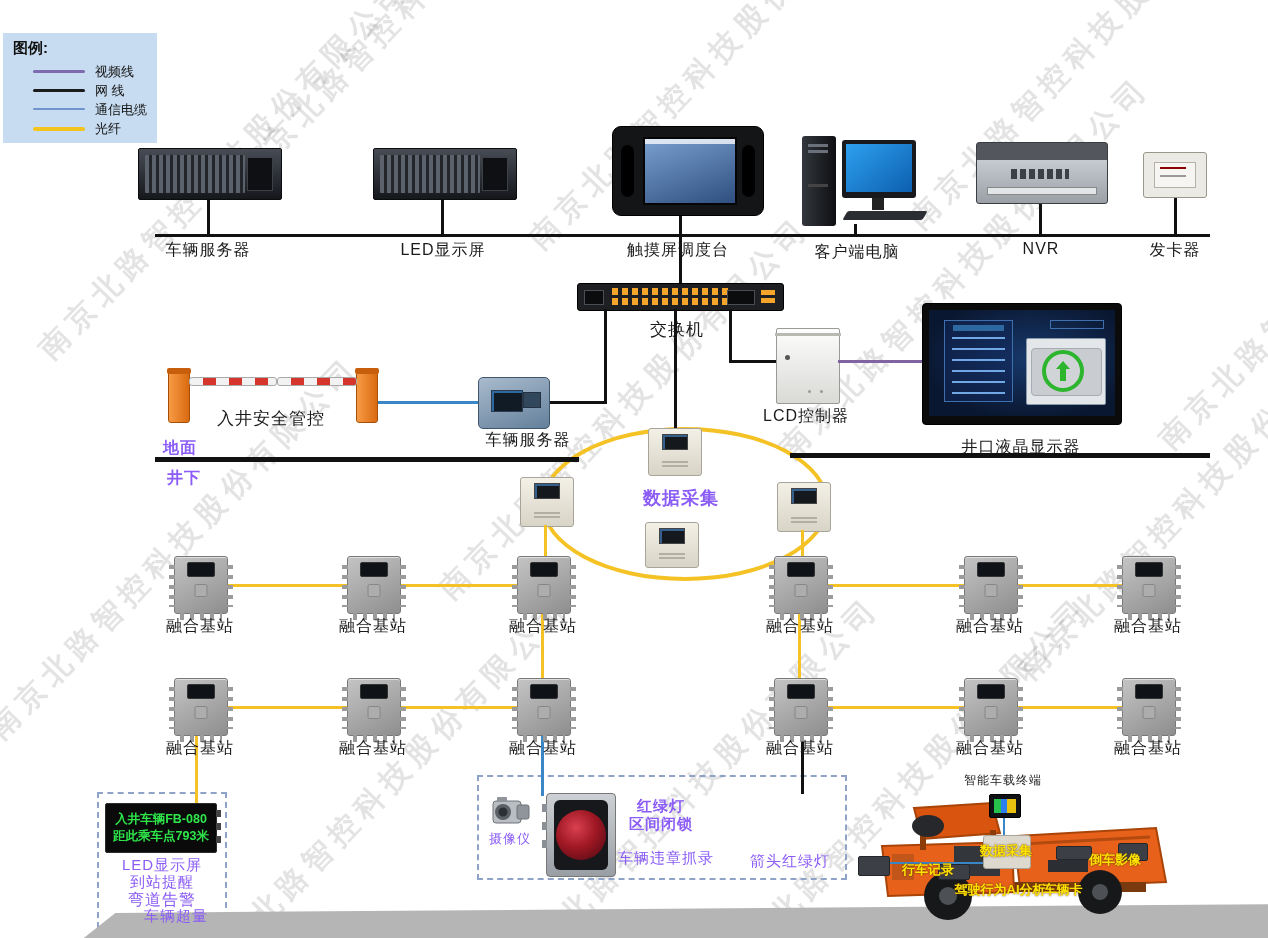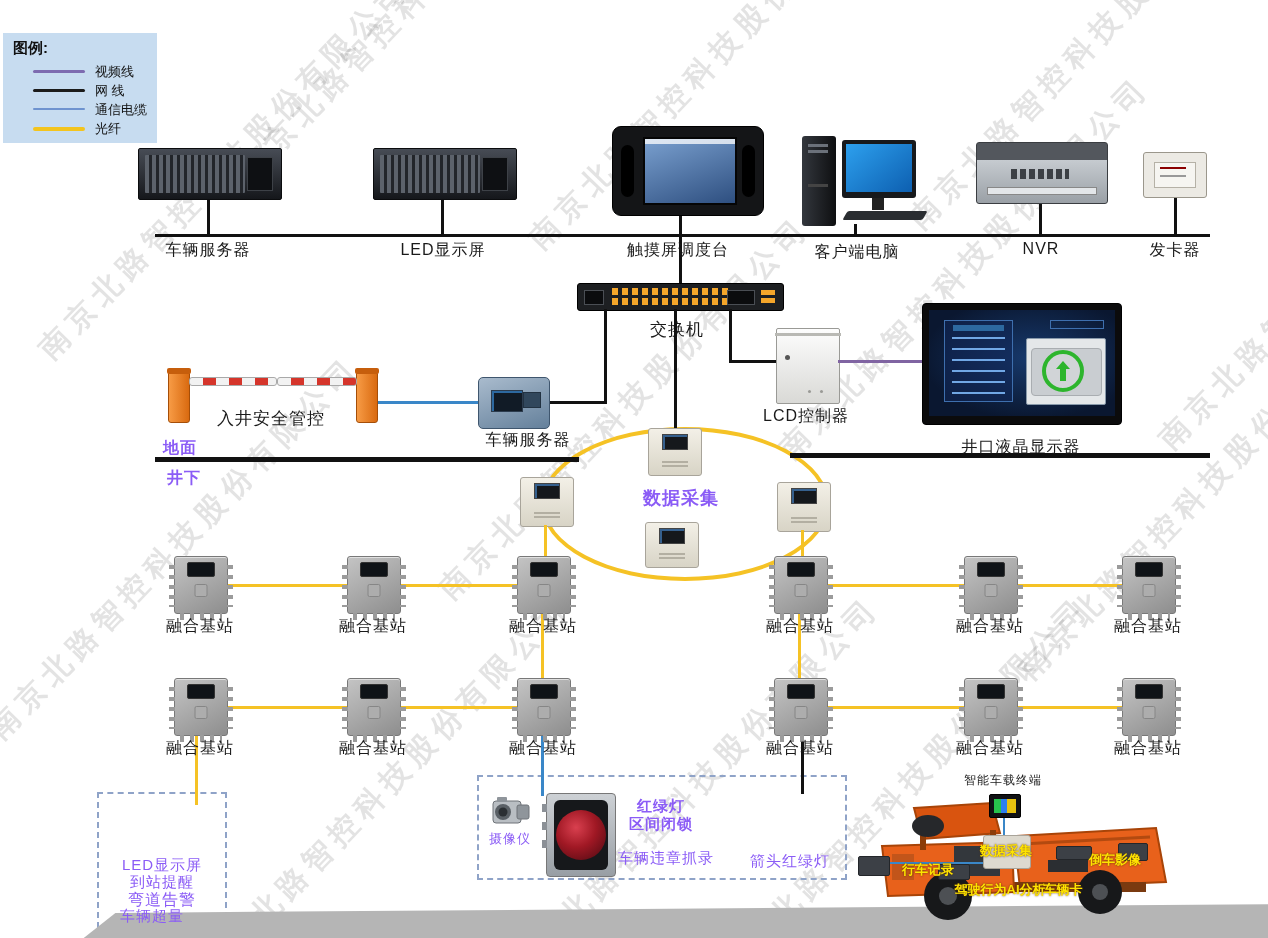--- a/index.html
+++ b/index.html
@@ -441,24 +441,28 @@
   <div class="lbl z" style="left:990px;top:616px">融合基站</div>
   <div class="lbl z" style="left:1148px;top:616px">融合基站</div>
   <div class="lbl z" style="left:200px;top:738px">融合基站</div>
   <div class="lbl z" style="left:373px;top:738px">融合基站</div>
   <div class="lbl z" style="left:543px;top:738px">融合基站</div>
   <div class="lbl z" style="left:800px;top:738px">融合基站</div>
   <div class="lbl z" style="left:990px;top:738px">融合基站</div>
   <div class="lbl z" style="left:1148px;top:738px">融合基站</div>
 
   <div class="dashbox" style="left:97px;top:792px;width:126px;height:132px"></div>
+  <div class="led">
+    <div class="led-text" style="top:9px">入井车辆FB-080</div>
+    <div class="led-text" style="top:26px">距此乘车点793米</div>
+  </div>
   <div class="lbl red z" style="left:162px;top:856px;font-size:15px">LED显示屏</div>
   <div class="lbl red z" style="left:162px;top:873px;font-size:15px">到站提醒</div>
   <div class="lbl red z" style="left:162px;top:890px;font-size:16px">弯道告警</div>
-  <div class="lbl red z" style="left:152px;top:907px;font-size:15px">车辆超量</div>
+  <div class="lbl red z" style="left:176px;top:907px;font-size:15px">车辆超量</div>
 
   <div class="dashbox" style="left:477px;top:775px;width:366px;height:101px"></div>
   <div class="cam" style="left:487px;top:797px">
     <svg width="46" height="32" viewBox="0 0 46 32">
       <rect x="6" y="4" width="28" height="22" rx="3" fill="#b9bec3" stroke="#6e7378"></rect>
       <rect x="30" y="8" width="12" height="14" rx="2" fill="#8f959b" stroke="#6e7378"></rect>
       <circle cx="16" cy="15" r="8" fill="#5a6066"></circle>
         <circle cx="16" cy="15" r="4.5" fill="#2b2f33"></circle>
       <rect x="10" y="0" width="10" height="5" rx="1" fill="#8f959b"></rect>
     </svg>

